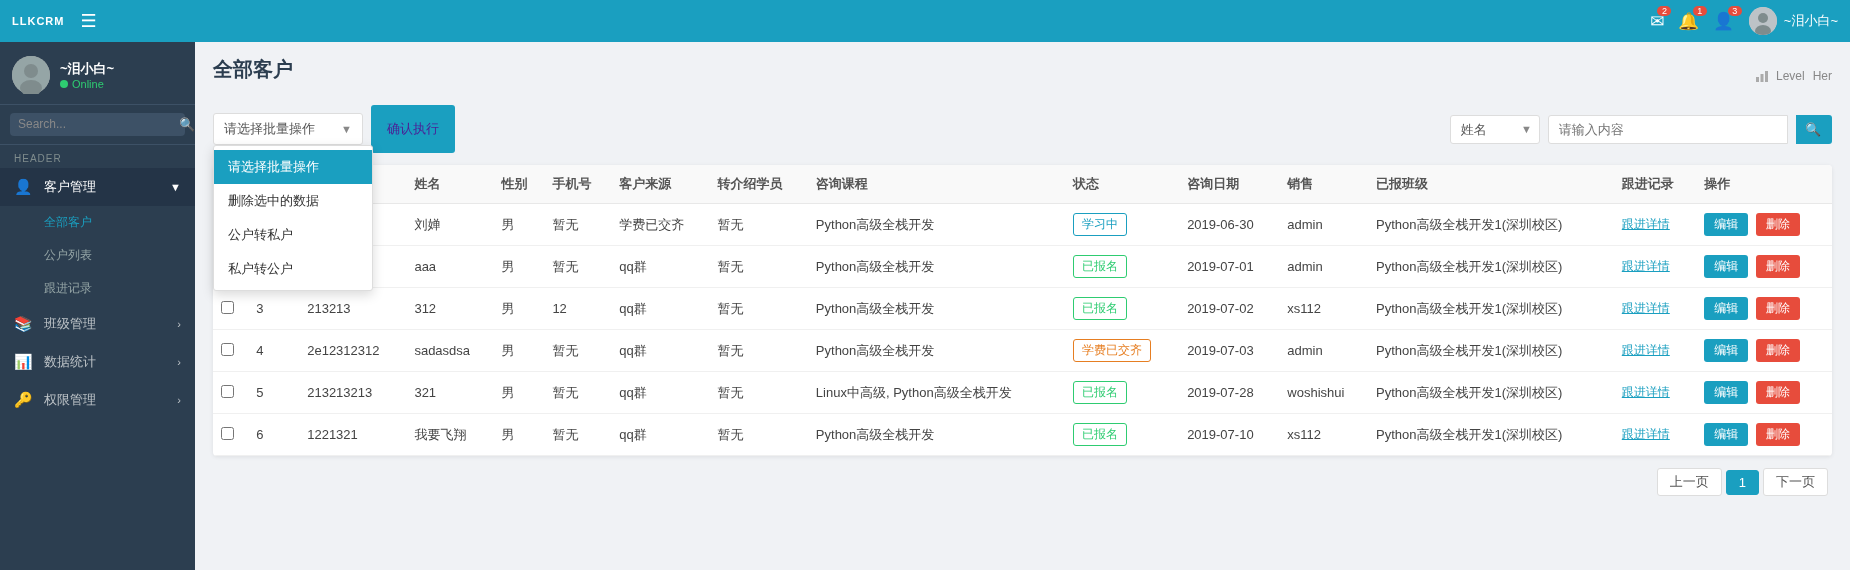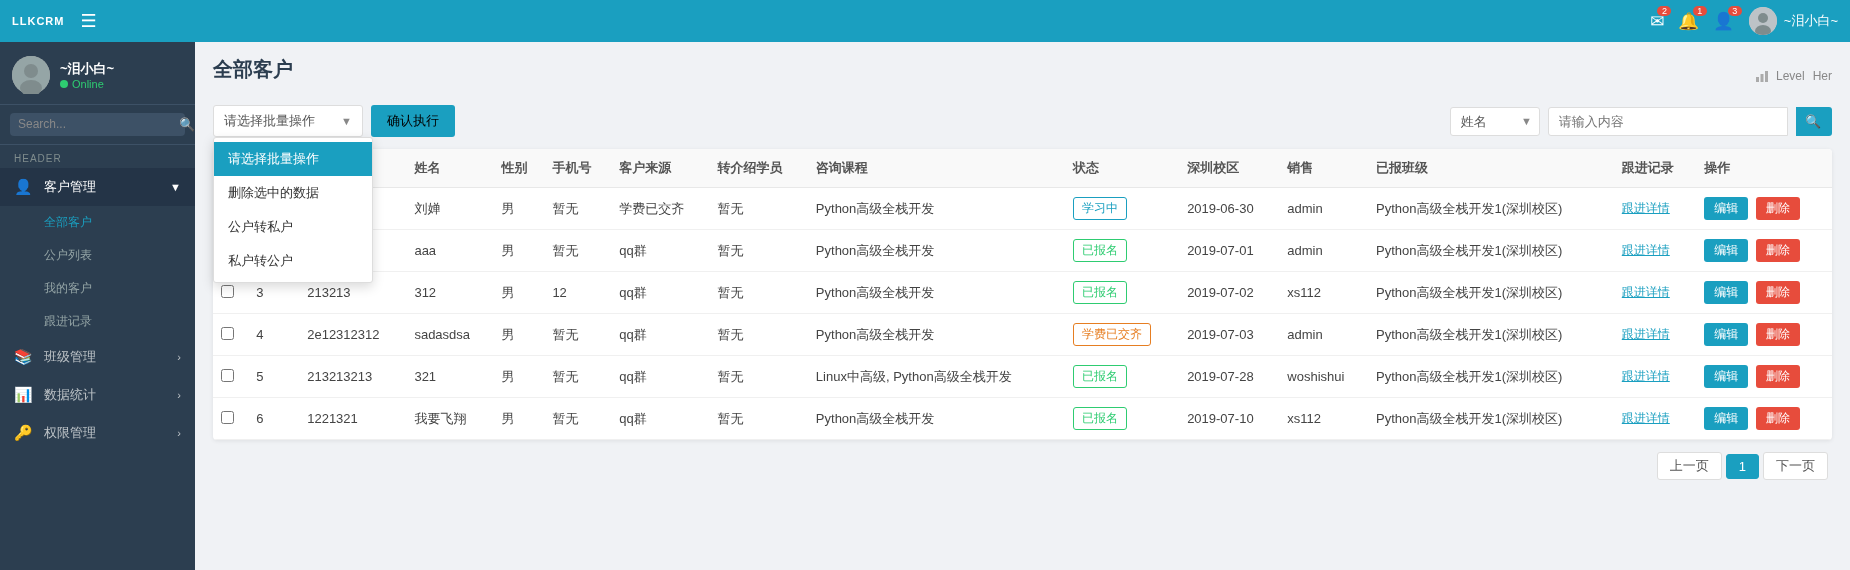--- a/index.html
+++ b/index.html
@@ -144,24 +144,24 @@
       padding: 8px 14px;
       cursor: pointer;
       font-size: 13px;
       color: #333;
       display: flex; align-items: center;
     }
     .dropdown-item.active { background: #1a9fc0; color: #fff; }
 
     .btn-confirm {
       background: #1a9fc0;
-      color: #000000;
+      color: #4c1d95;
       border: none;
       border-radius: 3px;
-      padding: 7px 16px;
+      padding: 15px 16px;
       cursor: pointer;
       font-size: 13px;
     }
 
     .search-field-select {
       border: 1px solid #ddd;
       border-radius: 3px;
       padding: 6px 24px 6px 10px;
       font-size: 13px;
       appearance: none;
@@ -314,21 +314,20 @@
 
     <div class="sidebar-section-label">HEADER</div>
 
     <div class="sidebar-item active-parent">
       <span class="sidebar-item-icon">👤</span>
       <span class="sidebar-item-label">客户管理</span>
       <span class="sidebar-item-arrow">▼</span>
     </div>
     <div class="sidebar-sub-item active">全部客户</div>
     <div class="sidebar-sub-item">公户列表</div>
-    <div class="sidebar-sub-item">我的客户</div>
     <div class="sidebar-sub-item">跟进记录</div>
 
     <div class="sidebar-item">
       <span class="sidebar-item-icon">📚</span>
       <span class="sidebar-item-label">班级管理</span>
       <span class="sidebar-item-arrow">›</span>
     </div>
 
     <div class="sidebar-item">
       <span class="sidebar-item-icon">📊</span>
@@ -403,21 +402,21 @@
               <th><input type="checkbox" style=""></th>
               <th>序号</th>
               <th>QQ</th>
               <th>姓名</th>
               <th>性别</th>
               <th>手机号</th>
               <th>客户来源</th>
               <th>转介绍学员</th>
               <th>咨询课程</th>
               <th>状态</th>
-              <th>深圳校区</th>
+              <th>咨询日期</th>
               <th>销售</th>
               <th>已报班级</th>
               <th>跟进记录</th>
               <th>操作</th>
             </tr>
           </thead>
           <tbody id="table-body">
           <tr>
       <td><input type="checkbox" style=""></td>
       <td>1</td>

